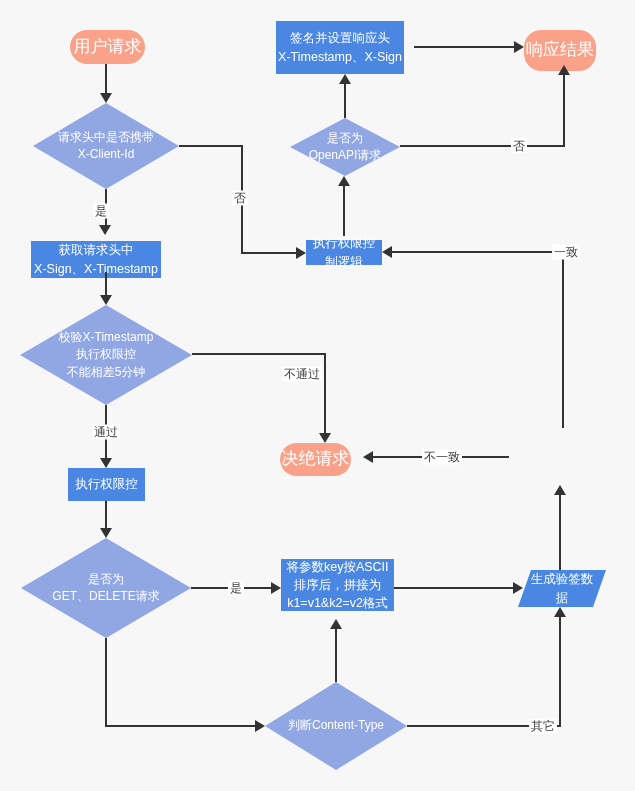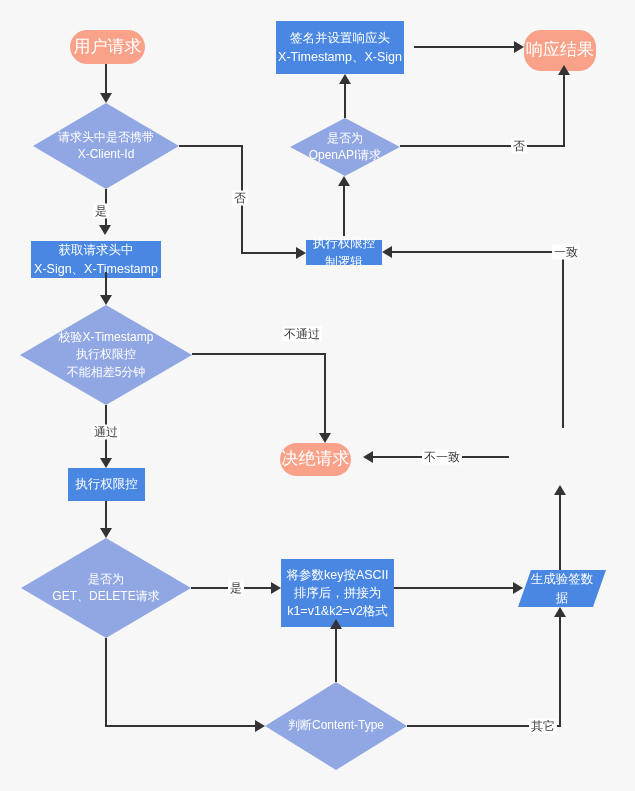--- a/index.html
+++ b/index.html
@@ -110,21 +110,21 @@
 
   <div class="node process" style="left:68px;top:468px;width:77px;height:33px">
     <span class="node-text">执行权限控</span>
   </div>
 
   <div class="node decision" style="left:21px;top:538px;width:170px;height:100px">
     <span class="node-text">是否为
 GET、DELETE请求</span>
   </div>
 
-  <div class="node process" style="left:281px;top:559px;width:113px;height:68px">
+  <div class="node process" style="left:281px;top:559px;width:113px;height:52px">
     <span class="node-text">将参数key按ASCII
 排序后，拼接为
 k1=v1&amp;k2=v2格式</span>
   </div>
 
   <div class="node decision" style="left:265px;top:682px;width:142px;height:88px">
     <span class="node-text">判断Content-Type</span>
   </div>
 
   <div class="node parallelogram" style="left:518px;top:570px;width:88px;height:37px">
@@ -195,17 +195,17 @@
 
   <div class="v-line" style="left:559px;top:495px;height:75px"></div>
   <div class="arrow arrow-up" style="left:554px;top:485px"></div>
 
   <span class="edge-label" style="left:101px;top:211px">是</span>
   <span class="edge-label" style="left:240px;top:198px">否</span>
   <span class="edge-label" style="left:519px;top:146px">否</span>
   <span class="edge-label" style="left:566px;top:252px">一致</span>
   <span class="edge-label" style="left:442px;top:457px">不一致</span>
   <span class="edge-label" style="left:106px;top:432px">通过</span>
-  <span class="edge-label" style="left:302px;top:334px">不通过</span>
+  <span class="edge-label" style="left:302px;top:374px">不通过</span>
   <span class="edge-label" style="left:236px;top:588px">是</span>
   <span class="edge-label" style="left:543px;top:726px">其它</span>
 
 </div>
 
 </body></html>

